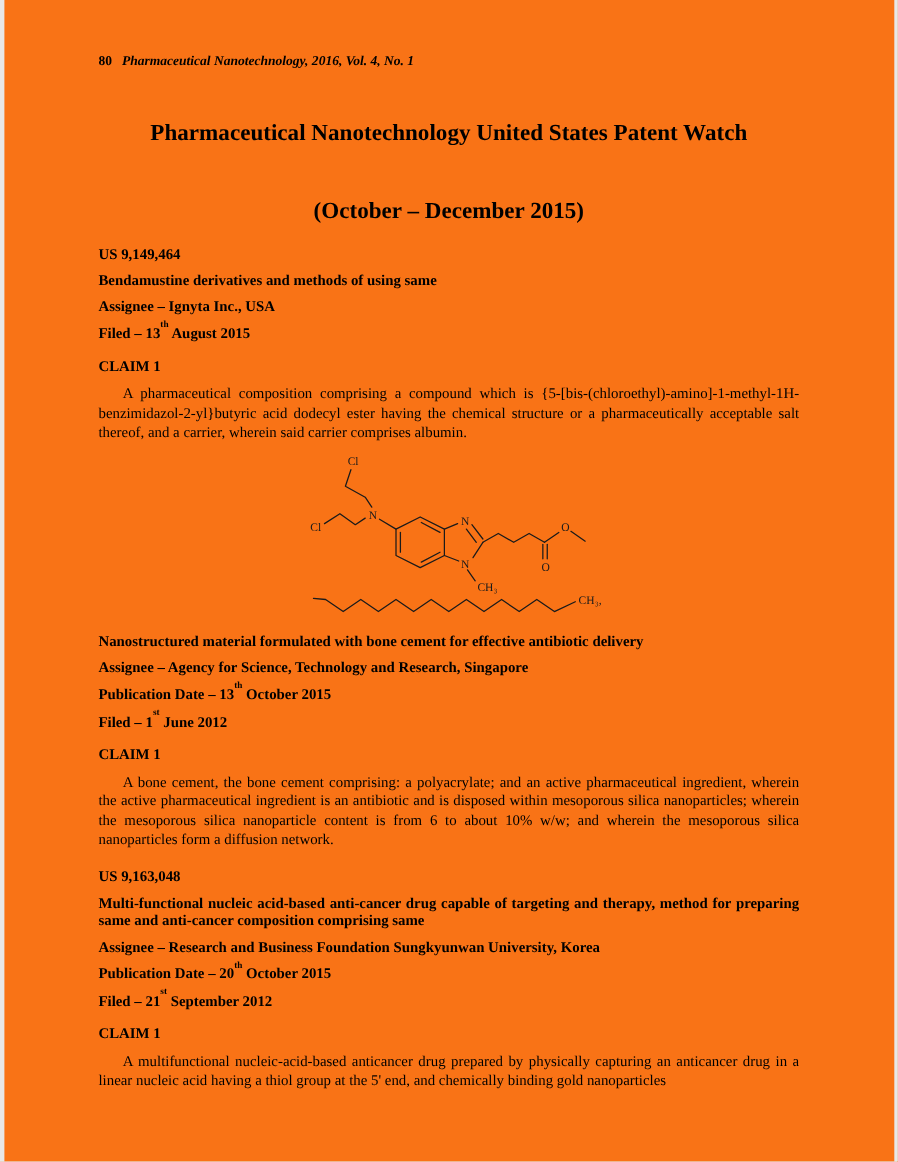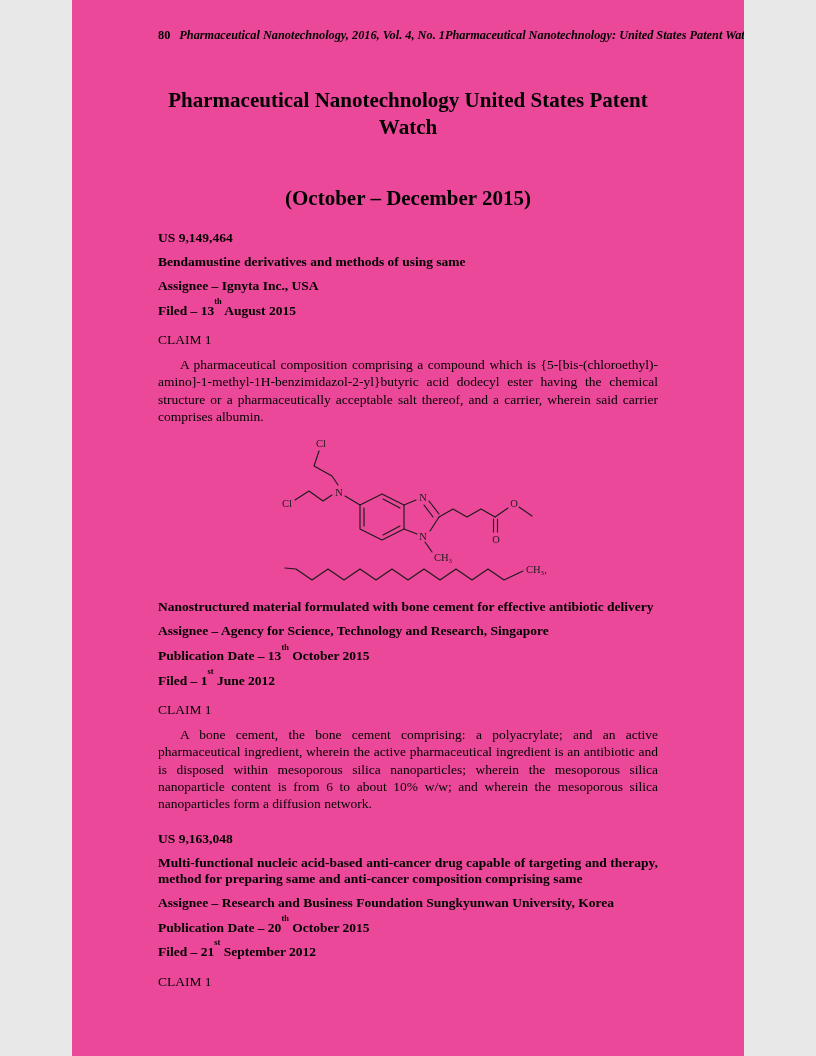--- a/index.html
+++ b/index.html
@@ -1,24 +1,24 @@
 <!DOCTYPE html>
 <html><head>
 <meta charset="utf-8">
 <style>
   html, body { margin:0; padding:0; background:#e8e8e8; }
   .page {
     position:relative;
-    width:672px; height:1056px;
+    width:809px; height:1056px;
     margin:0 auto;
-    background:#ec4899;
+    background:#f97316;
     color:#000;
     font-family:"Liberation Serif", serif;
     box-sizing:border-box;
-    padding:28px 86px 0 86px;
+    padding:48px 86px 0 86px;
     overflow:hidden;
   }
   
   .hdr {
     display:flex; align-items:baseline;
     font-size:12.3px; font-weight:bold; white-space:nowrap;
   }
   .hdr .pgnum { font-style:normal; margin-right:9px; }
   .hdr .jref  { font-style:italic; }
   .hdr .rtitle{ font-style:italic; margin-left:auto; }
@@ -26,21 +26,21 @@
   .title {
     margin-top:15px;
     text-align:center;
     font-size:21px; font-weight:bold; line-height:1.28;
   }
   .title span { display:block;margin-top:44px; }
   
   .patent { margin-top:0; }
   .p-num   { font-weight:bold; font-size:13.5px; margin:18px 0 0 0; }
   .p-line  { font-weight:bold; font-size:13.5px; margin:8px 0 0 0; text-align:justify; }
-  .claim-head { font-weight:normal; font-size:13.5px; margin:14px 0 0 0; }
+  .claim-head { font-weight:bold; font-size:13.5px; margin:14px 0 0 0; }
   .claim {
     font-size:13.5px; line-height:1.28; margin:8px 0 0 0;
     text-align:justify; text-indent:22px;
   }
   sup.ord {
     font-size:0.62em; font-weight:bold;
     position:relative; top:-0.55em;
   }
   
   .structure-wrap {
@@ -58,21 +58,20 @@
   }
 </style>
 </head>
 <body>
 
 <div class="page">
 
   <div class="hdr">
     <span class="pgnum">80</span>
     <span class="jref">Pharmaceutical Nanotechnology, 2016, Vol. 4, No. 1</span>
-    <span class="rtitle">Pharmaceutical Nanotechnology: United States Patent Watch</span>
   </div>
 
   <div class="title">
     <span>Pharmaceutical Nanotechnology United States Patent Watch</span>
     <span>(October – December 2015)</span>
   </div>
 
   <section class="patent">
     <p class="p-num">US 9,149,464</p>
     <p class="p-line">Bendamustine derivatives and methods of using same</p>
@@ -133,15 +132,16 @@
     <p class="claim">A bone cement, the bone cement comprising: a polyacrylate; and an active pharmaceutical ingredient, wherein the active pharmaceutical ingredient is an antibiotic and is disposed within mesoporous silica nanoparticles; wherein the mesoporous silica nanoparticle content is from 6 to about 10% w/w; and wherein the mesoporous silica nanoparticles form a diffusion network.</p>
   </section>
 
   <section class="patent">
     <p class="p-num">US 9,163,048</p>
     <p class="p-line">Multi-functional nucleic acid-based anti-cancer drug capable of targeting and therapy, method for preparing same and anti-cancer composition comprising same</p>
     <p class="p-line">Assignee – Research and Business Foundation Sungkyunwan University, Korea</p>
     <p class="p-line"><span>Publication Date – 20</span><sup class="ord">th</sup><span> October 2015</span></p>
     <p class="p-line"><span>Filed – 21</span><sup class="ord">st</sup><span> September 2012</span></p>
     <p class="claim-head">CLAIM 1</p>
+    <p class="claim">A multifunctional nucleic-acid-based anticancer drug prepared by physically capturing an anticancer drug in a linear nucleic acid having a thiol group at the 5' end, and chemically binding gold nanoparticles</p>
   </section>
 
 </div>
 
 </body></html>

